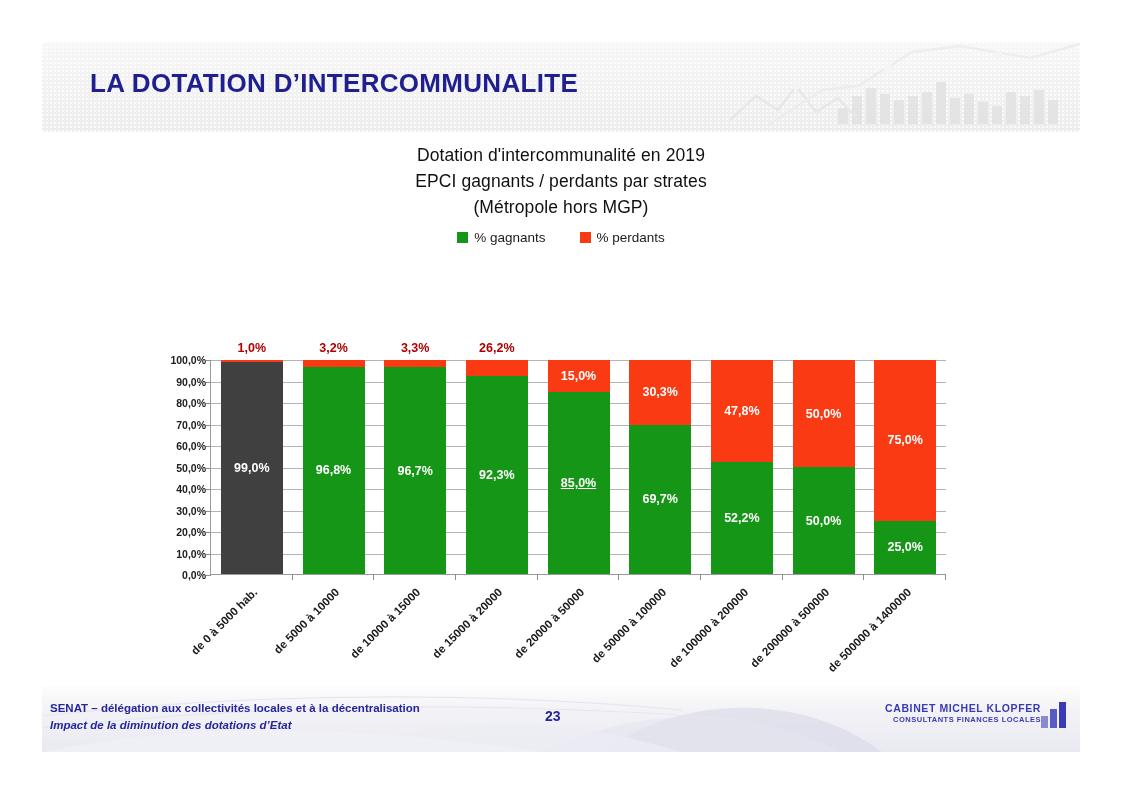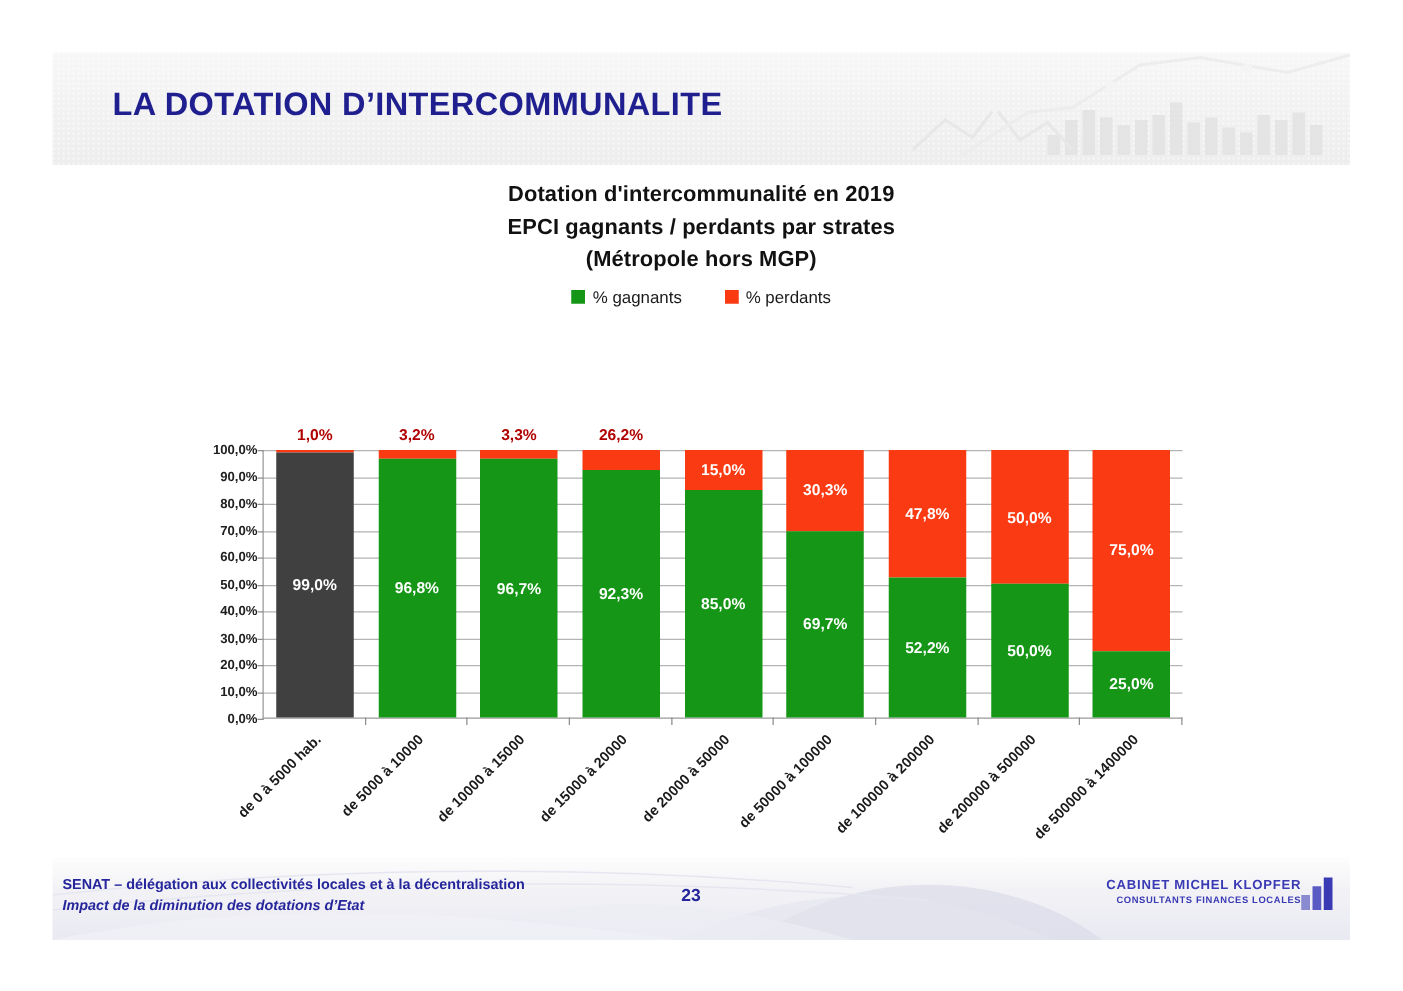--- a/index.html
+++ b/index.html
@@ -54,21 +54,21 @@
     position: absolute;
     left: 0; top: 100px;
     width: 1038px; height: 540px;
   }
   #chart-title {
     position: absolute;
     left: 0; top: 0;
     width: 1038px;
     text-align: center;
     font-size: 17.5px;
-    font-weight: bold;
+    font-weight: normal;
     color: #111111;
     line-height: 26px;
     letter-spacing: .1px;
   }
   #chart-legend {
     position: absolute;
     left: 0; top: 88px;
     width: 1038px;
     display: flex;
     justify-content: center;
@@ -382,21 +382,21 @@
                 </div>
               </div>
               <div class="xtick" style="right: 0px;"></div>
             </div>
             <div class="bar-slot">
               <div class="bar">
                 <div class="seg seg-red" style="background: rgb(249, 58, 18); height: 15%;">
                   <div class="seg-label" style="top: 50%; transform: translateY(-50%);">15,0%</div>
                 </div>
                 <div class="seg seg-green" style="background: rgb(22, 150, 22); height: 85%;">
-                  <div class="seg-label" style="top: 50%; transform: translateY(-50%);">85,0%</div>
+                  <div class="seg-label" style="top: 50%; transform: translateY(-50%); text-decoration: underline;">85,0%</div>
                 </div>
               </div>
               <div class="xtick" style="right: 0px;"></div>
             </div>
             <div class="bar-slot">
               <div class="bar">
                 <div class="seg seg-red" style="background: rgb(249, 58, 18); height: 30.3%;">
                   <div class="seg-label" style="top: 50%; transform: translateY(-50%);">30,3%</div>
                 </div>
                 <div class="seg seg-green" style="background: rgb(22, 150, 22); height: 69.7%;">

